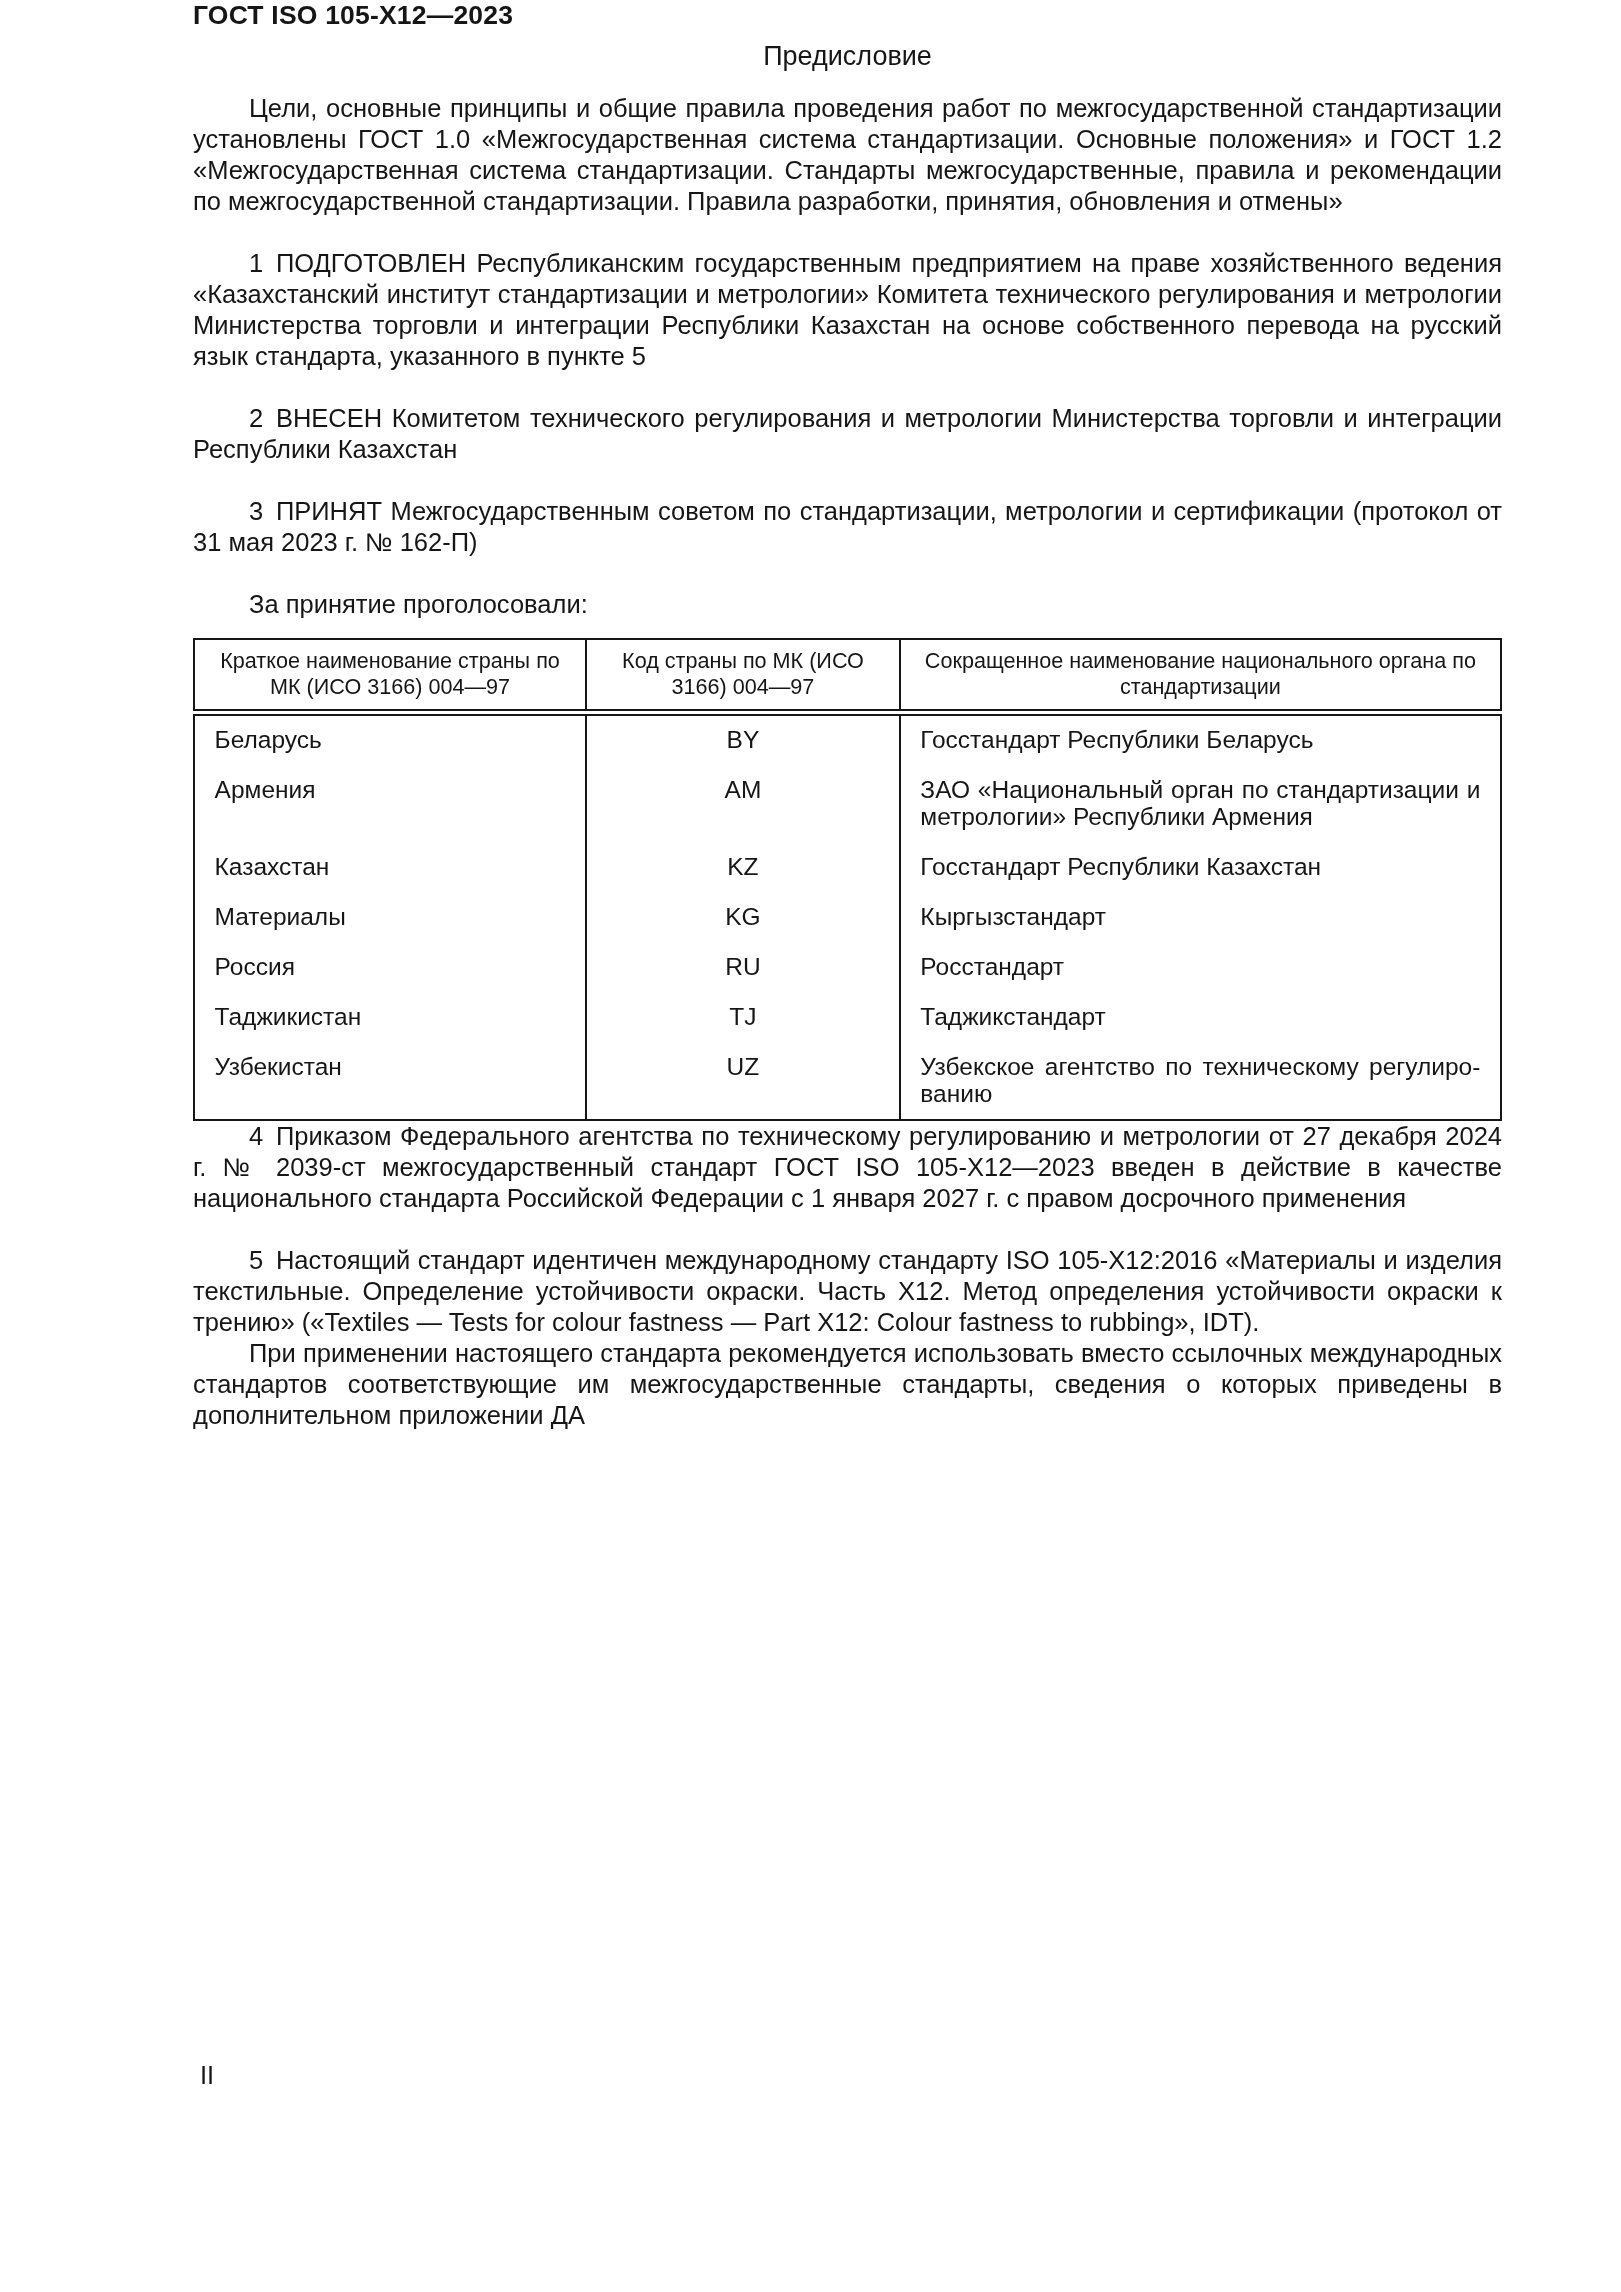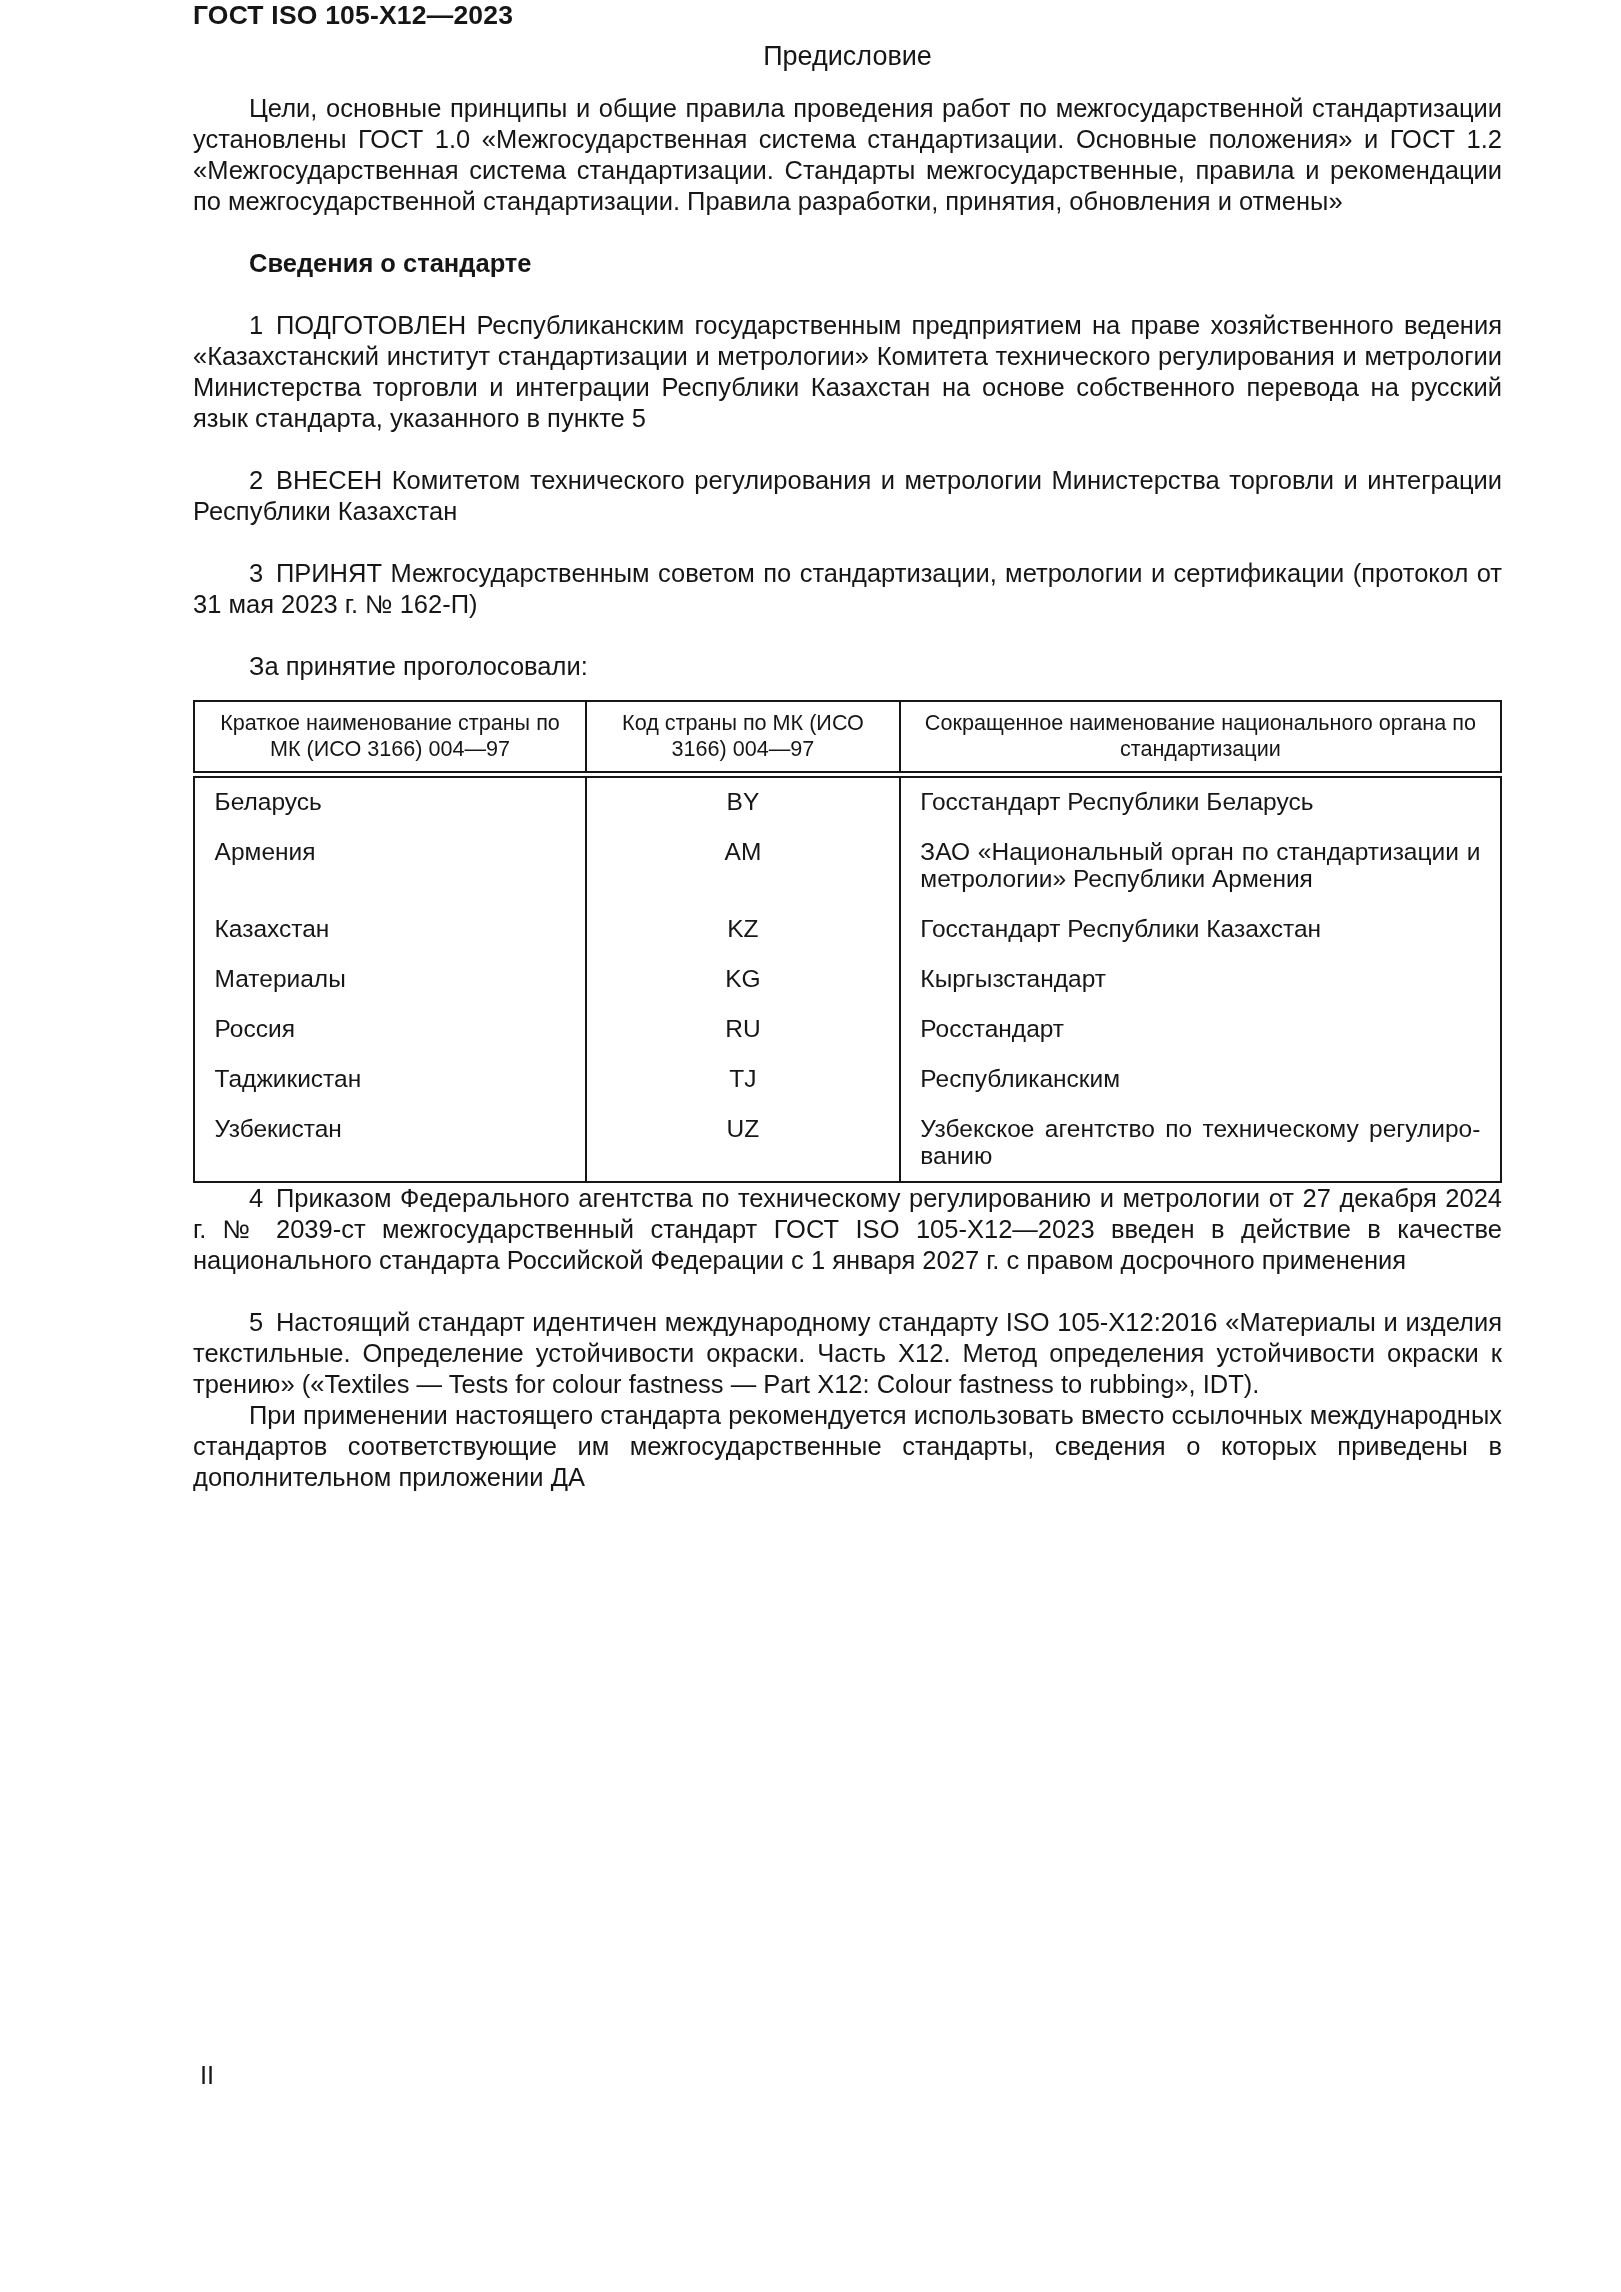--- a/index.html
+++ b/index.html
@@ -96,21 +96,20 @@
 <body>
 
 <div class="page">
 
   <div class="running-header">ГОСТ ISO 105-Х12—2023</div>
 
   <div class="doc-title">Предисловие</div>
 
   <p class="body-par">Цели, основные принципы и общие правила проведения работ по межгосударственной стандар­тизации установлены ГОСТ 1.0 «Межгосударственная система стандартизации. Основные положения» и ГОСТ 1.2 «Межгосударственная система стандартизации. Стандарты межгосударственные, правила и рекомендации по межгосударственной стандартизации. Правила разработки, принятия, обновления и отмены»</p>
 
-  <div class="info-heading">Сведения о стандарте</div>
 
   <p class="body-par gap-top">1 ПОДГОТОВЛЕН Республиканским государственным предприятием на праве хозяйственного ве­дения «Казахстанский институт стандартизации и метрологии» Комитета технического регулирования и метрологии Министерства торговли и интеграции Республики Казахстан на основе собственного пере­вода на русский язык стандарта, указанного в пункте 5</p>
 
   <p class="body-par gap-top">2 ВНЕСЕН Комитетом технического регулирования и метрологии Министерства торговли и интеграции Республики Казахстан</p>
 
   <p class="body-par gap-top">3 ПРИНЯТ Межгосударственным советом по стандартизации, метрологии и сертификации (протокол от 31 мая 2023 г. № 162-П)</p>
 
   <p class="body-par gap-top">За принятие проголосовали:</p>
 
   <table class="vote-table">
@@ -148,21 +147,21 @@
         <td class="cell-org">Кыргызстандарт</td>
       </tr>
       <tr>
         <td class="cell-country">Россия</td>
         <td class="cell-code">RU</td>
         <td class="cell-org">Росстандарт</td>
       </tr>
       <tr>
         <td class="cell-country">Таджикистан</td>
         <td class="cell-code">TJ</td>
-        <td class="cell-org">Республиканским</td>
+        <td class="cell-org">Таджикстандарт</td>
       </tr>
       <tr>
         <td class="cell-country">Узбекистан</td>
         <td class="cell-code">UZ</td>
         <td class="cell-org">Узбекское агентство по техническому регулиро­ванию</td>
       </tr>
     </tbody>
   </table>
 
   <p class="body-par par4">4 Приказом Федерального агентства по техническому регулированию и метрологии от 27 декабря 2024 г. № 2039-ст межгосударственный стандарт ГОСТ ISO 105-Х12—2023 введен в действие в качестве национального стандарта Российской Федерации с 1 января 2027 г. с правом досрочного применения</p>

